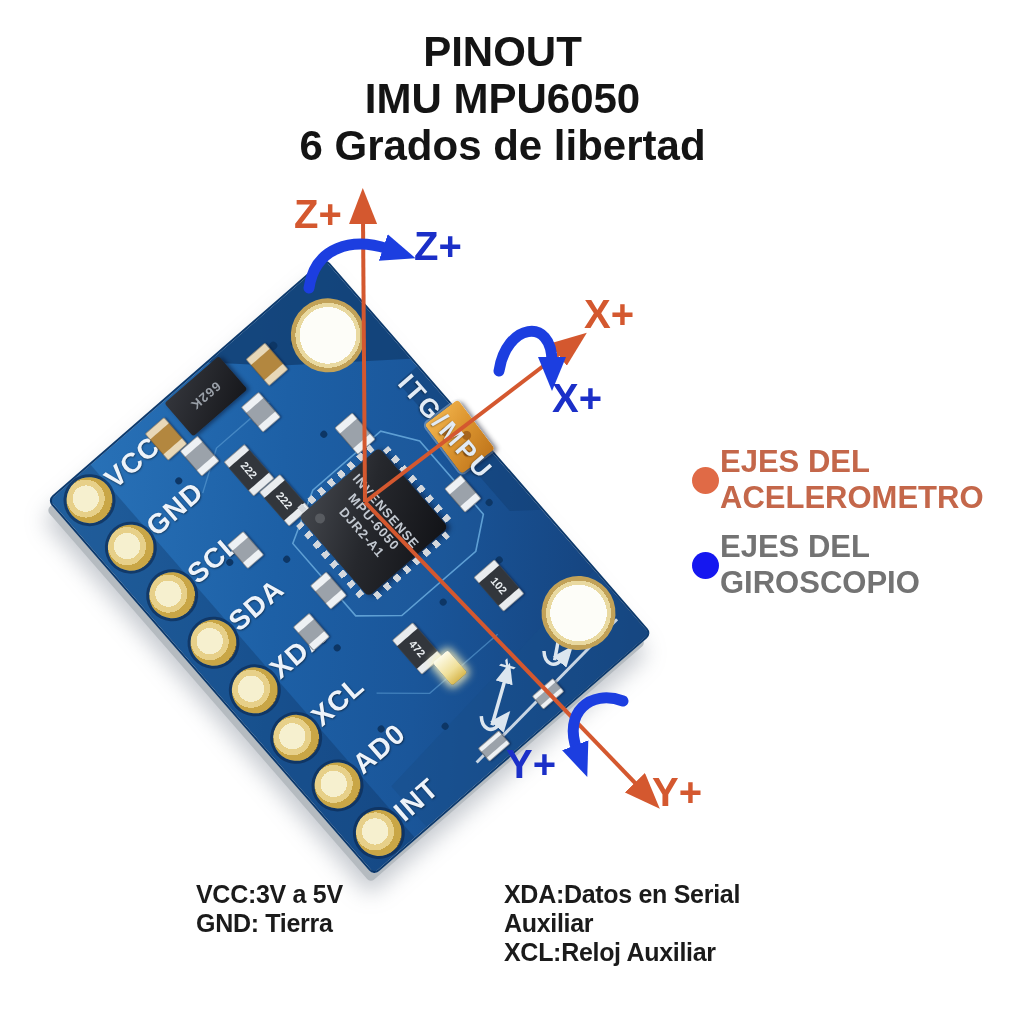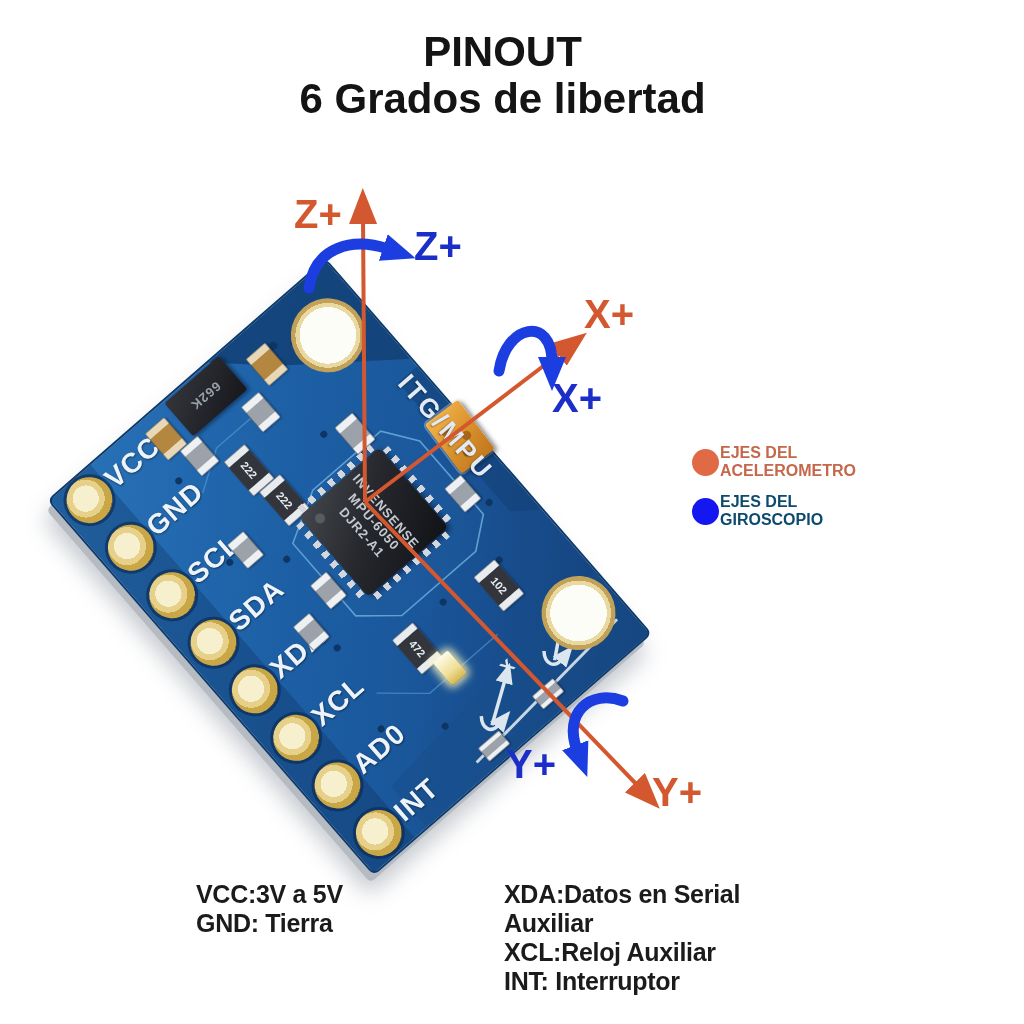--- a/index.html
+++ b/index.html
@@ -71,36 +71,37 @@
   .axis-label{position:absolute;z-index:6;font-weight:bold;font-size:40px;line-height:40px;}
   .axis-accel{color:#d4582f;}
   .axis-gyro{color:#1b2fc8;}
 
   
   .legend{position:absolute;left:692px;top:444px;z-index:4;}
   .legend-row{display:flex;align-items:center;margin-bottom:13px;}
   .legend-dot{width:27px;height:27px;border-radius:50%;flex:0 0 auto;}
   .legend-dot.accel{background:#e06a46;}
   .legend-dot.gyro{background:#1517f0;}
-  .legend-text{font-weight:bold;font-size:16px;letter-spacing:0;margin-left:1px;}
+  .legend-text{font-weight:bold;font-size:31px;letter-spacing:0;margin-left:1px;}
   .legend-text.accel{color:#c4674a;}
-  .legend-text.gyro{color:#0c4a6e;}
+  .legend-text.gyro{color:#737373;}
 
   
   .desc{position:absolute;top:880px;font-weight:bold;font-size:25px;line-height:29px;color:#1b1b1b;letter-spacing:-0.3px;}
   .desc.left{left:196px;}
   .desc.right{left:504px;}
 </style>
 </head>
 <body>
 
 <div class="page">
 
   <header class="title">
     <div>PINOUT</div>
+    <div>IMU MPU6050</div>
     <div>6 Grados de libertad</div>
   </header>
 
   <div class="board">
 
     <svg class="traces" width="365" height="494" viewBox="0 0 365 494">
 
       <polygon points="210,0 365,0 365,130 260,48" fill="#123e72" opacity="0.8"></polygon>
       <polygon points="340,140 365,140 365,330 340,310" fill="#123e72" opacity="0.5"></polygon>
       <polygon points="0,0 54,0 54,494 0,494" fill="#0a2850" opacity="0.28"></polygon>
@@ -253,16 +254,15 @@
     </div>
   </div>
 
   <div class="desc left">
     <div>VCC:3V a 5V</div>
     <div>GND: Tierra</div>
   </div>
   <div class="desc right">
     <div>XDA:Datos en Serial Auxiliar</div>
     <div>XCL:Reloj Auxiliar</div>
-    <div>INT: Interruptor</div>
   </div>
 
 </div>
 
 </body></html>

